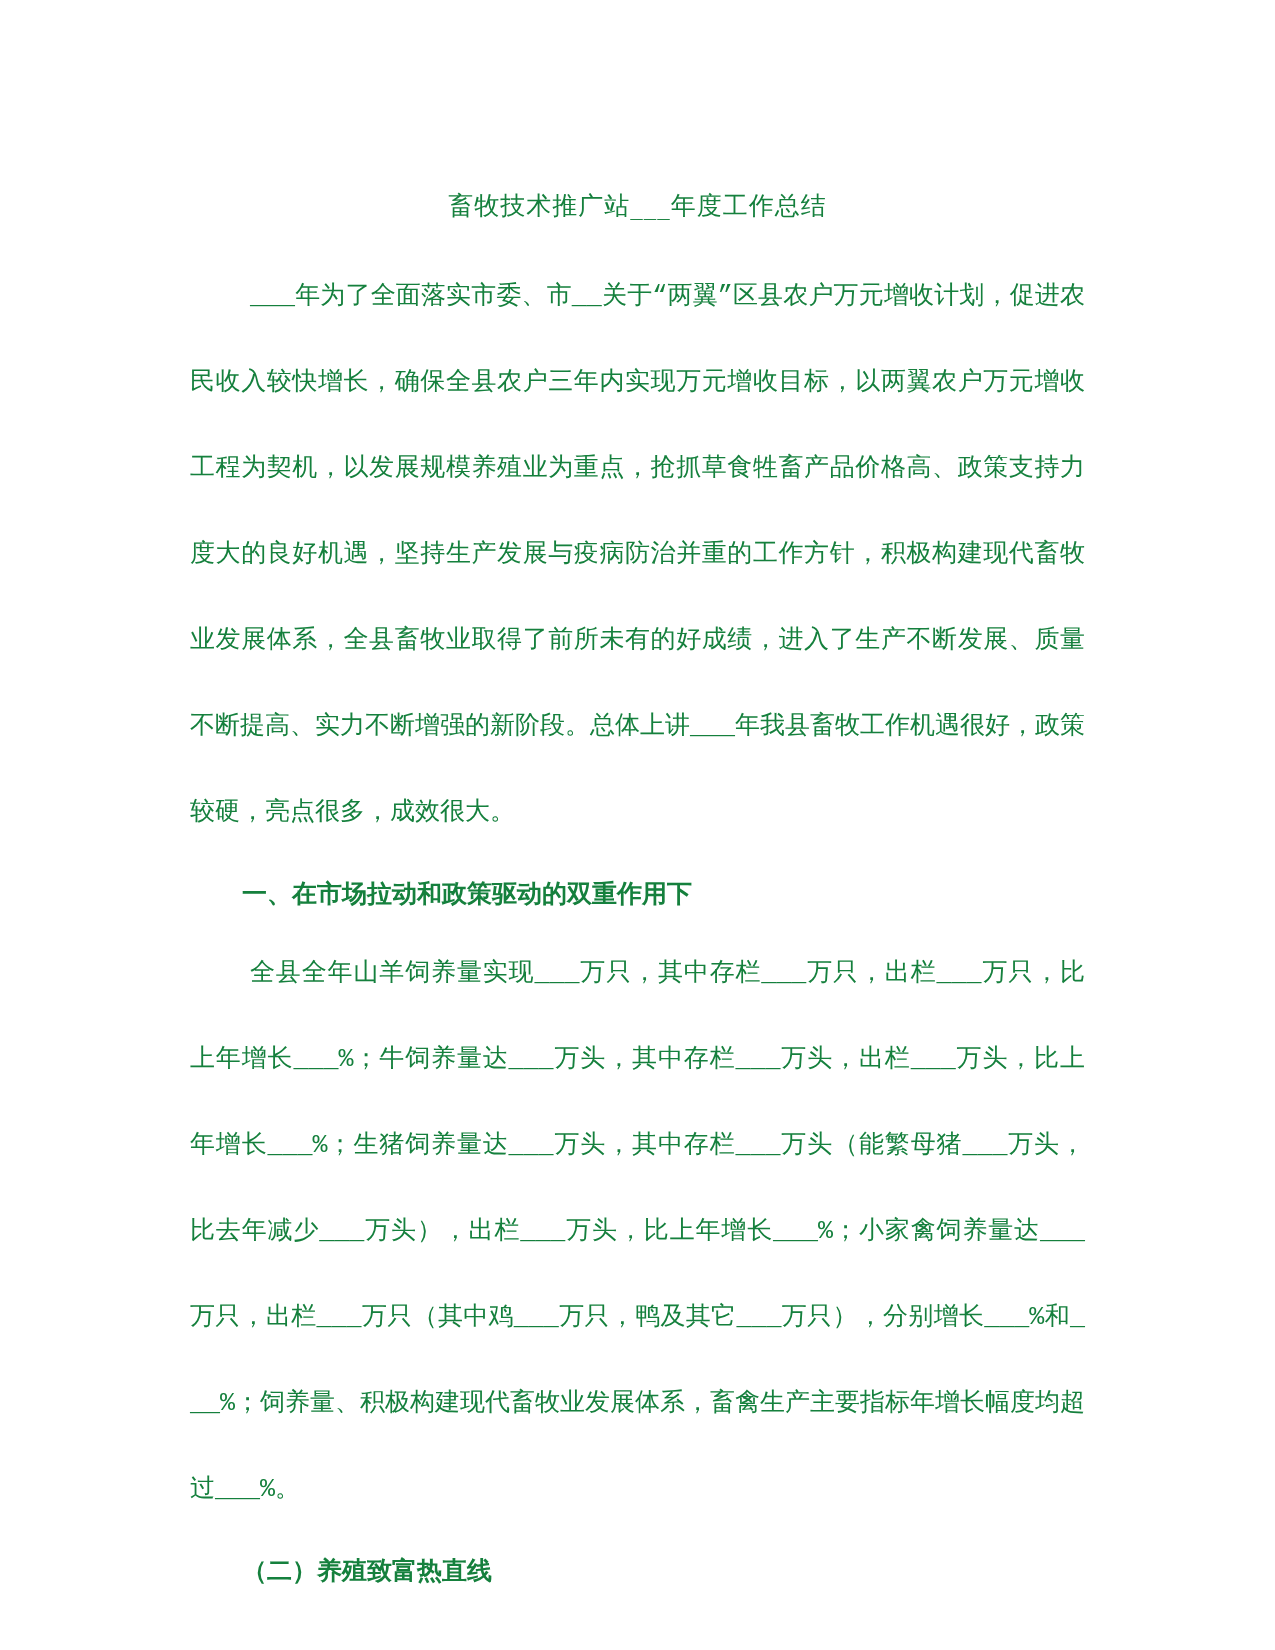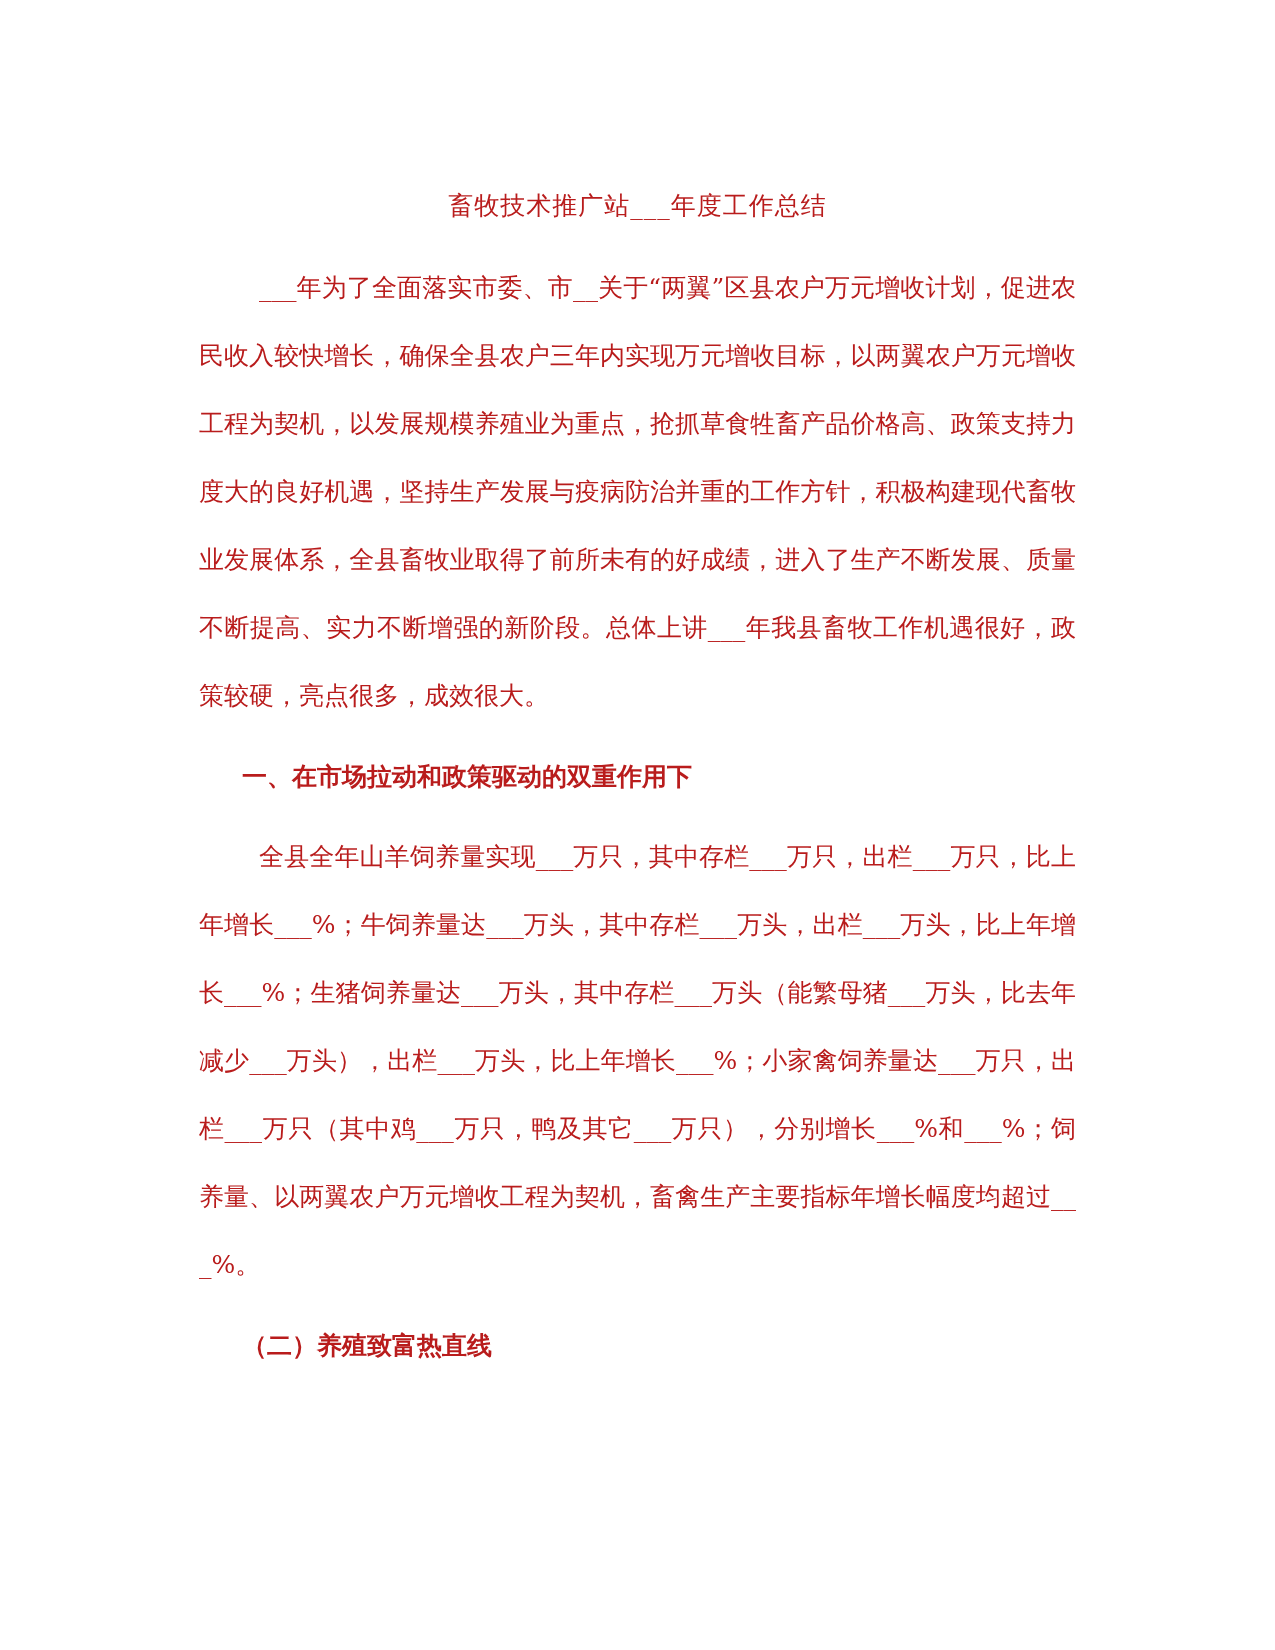--- a/index.html
+++ b/index.html
@@ -5,45 +5,46 @@
   html, body {
     margin: 0;
     padding: 0;
     background: #ffffff;
   }
   .page {
     position: relative;
     width: 1160px;
     height: 1650px;
     background: #ffffff;
-    color: #b91c1c;
+    color: #15803d;
     font-family: "DejaVu Serif", serif;
     overflow: hidden;
   }
   .doc {
     position: absolute;
     left: 182px;
     top: 176px;
     width: 911px;
   }
   .title {
     font-size: 25px;
     font-weight: 400;
     line-height: 59.5px;
     text-align: center;
     margin: 0 0 18px 0;
     letter-spacing: 1px;
   }
   .para {
     font-size: 25px;
-    line-height: 68px;
+    line-height: 86px;
     text-align: justify;
     text-indent: 60px;
-    margin: 17px;
+    margin: 8px;
     word-break: break-all;
+    font-family: Liberation Mono, monospace;
   }
   .heading {
     font-size: 25px;
     line-height: 59.5px;
     font-weight: 700;
     text-indent: 60px;
     margin: 0;
     font-family: "DejaVu Sans", sans-serif;
   }
 </style>
@@ -53,17 +54,17 @@
 <div class="page">
   <div class="doc">
     <h1 class="title">畜牧技术推广站___年度工作总结</h1>
 
     <p class="para">___年为了全面落实市委、市__关于“两翼”区县农户万元增收计划，促进农民收入较快增长，确保全县农户三年内实现万元增收目标，以两翼农户万元增收工程为契机，以发展规模养殖业为重点，抢抓草食牲畜产品价格高、政策支持力度大的良好机遇，坚持生产发展与疫病防治并重的工作方针，积极构建现代畜牧业发展体系，全县畜牧业取得了前所未有的好成绩，进入了生产不断发展、质量不断提高、实力不断增强的新阶段。总体上讲___年我县畜牧工作机遇很好，政策较硬，亮点很多，成效很大。</p>
 
     <h2 class="heading">一、在市场拉动和政策驱动的双重作用下</h2>
 
 
 
-    <p class="para">全县全年山羊饲养量实现___万只，其中存栏___万只，出栏___万只，比上年增长___%；牛饲养量达___万头，其中存栏___万头，出栏___万头，比上年增长___%；生猪饲养量达___万头，其中存栏___万头（能繁母猪___万头，比去年减少___万头），出栏___万头，比上年增长___%；小家禽饲养量达___万只，出栏___万只（其中鸡___万只，鸭及其它___万只），分别增长___%和___%；饲养量、以两翼农户万元增收工程为契机，畜禽生产主要指标年增长幅度均超过___%。</p>
+    <p class="para">全县全年山羊饲养量实现___万只，其中存栏___万只，出栏___万只，比上年增长___%；牛饲养量达___万头，其中存栏___万头，出栏___万头，比上年增长___%；生猪饲养量达___万头，其中存栏___万头（能繁母猪___万头，比去年减少___万头），出栏___万头，比上年增长___%；小家禽饲养量达___万只，出栏___万只（其中鸡___万只，鸭及其它___万只），分别增长___%和___%；饲养量、积极构建现代畜牧业发展体系，畜禽生产主要指标年增长幅度均超过___%。</p>
 
     <h3 class="heading">（二）养殖致富热直线</h3>
   </div>
 </div>
 
 </body></html>

